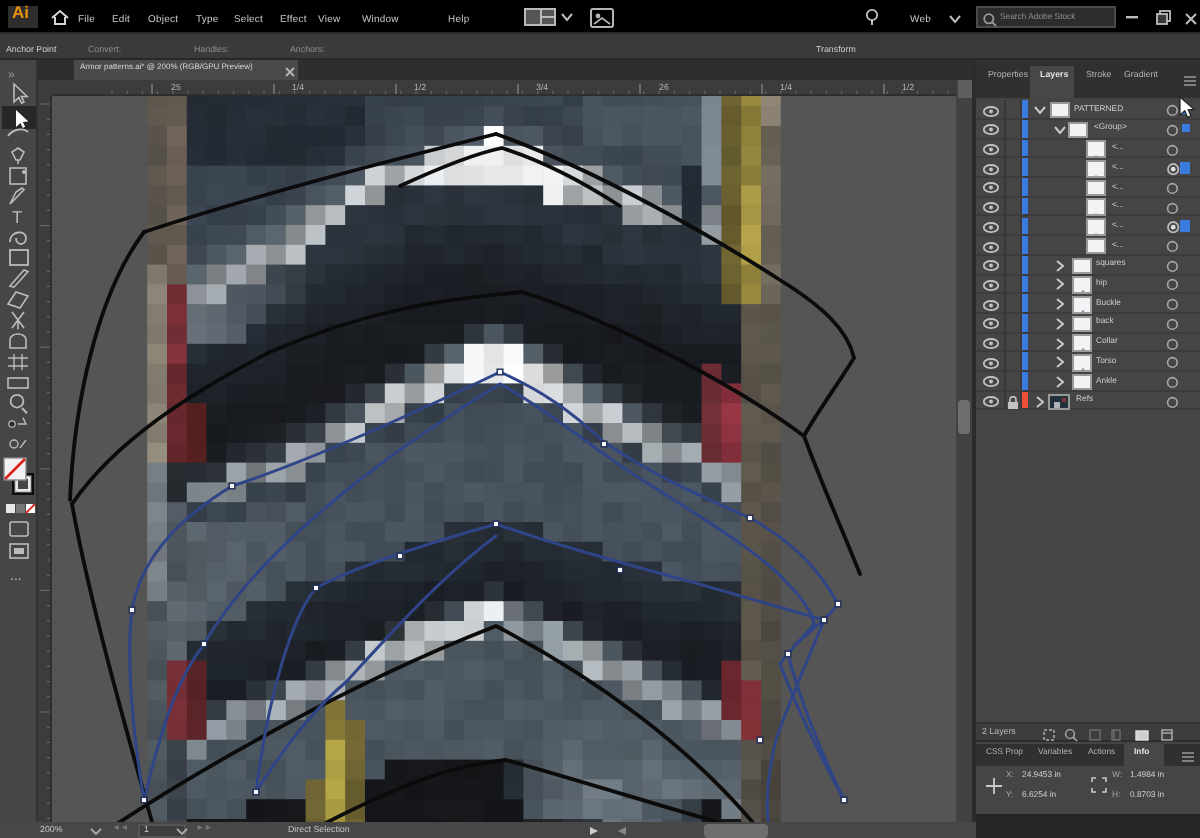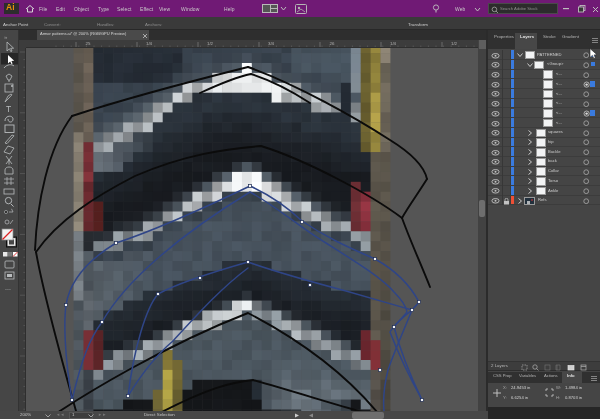--- a/index.html
+++ b/index.html
@@ -5,21 +5,21 @@
 .abs {position:absolute}
 .t5 {font-size:8px;transform:scale(0.62);transform-origin:0 50%;white-space:nowrap;color:#c9c9c9;letter-spacing:0.2px}
 .t4 {font-size:8px;transform:scale(0.55);transform-origin:0 50%;white-space:nowrap;color:#c5c5c5}
 .hlab {position:absolute;top:0.5px;font-size:8px;transform:scale(0.55);transform-origin:50% 0;color:#b2b2b2;width:48px;text-align:center}
 .lname {position:absolute;font-size:8px;transform:scale(0.52);transform-origin:0 0;color:#cdcdcd;white-space:nowrap}
 .lrow {position:absolute;left:488px;width:112px;border-bottom:1px solid #3c3c3c}
 .ptab {position:absolute;font-size:8px;line-height:8px;color:#b3b3b3;transform-origin:0 0;white-space:nowrap}
 </style></head>
 <body>
 
-<div class="abs" style="left:0;top:0;width:600px;height:28px;background:#701a75;border-bottom:1px solid #2a2a2a">
+<div class="abs" style="left:0;top:0;width:600px;height:17px;background:#000000;border-bottom:1px solid #2a2a2a">
   <div class="abs" style="left:4px;top:3px;width:15px;height:11px;background:#2d2d2d"></div>
   <div class="abs" style="left:5.5px;top:2px;font-size:10px;font-weight:bold;color:#e8920c;transform:scale(0.85);transform-origin:0 0">Ai</div>
   <svg class="abs" style="left:25px;top:4px" width="10" height="9">
       <path d="M1,5 L5,1.5 L9,5 M2.5,4.5 L2.5,8 L7.5,8 L7.5,4.5" fill="none" stroke="#d5d5d5" stroke-width="1"></path>
     </svg>
   <div class="abs t5" style="left:39px;top:5px">File</div>
   <div class="abs t5" style="left:56px;top:5px">Edit</div>
   <div class="abs t5" style="left:74px;top:5px">Object</div>
   <div class="abs t5" style="left:98px;top:5px">Type</div>
   <div class="abs t5" style="left:117px;top:5px">Select</div>

